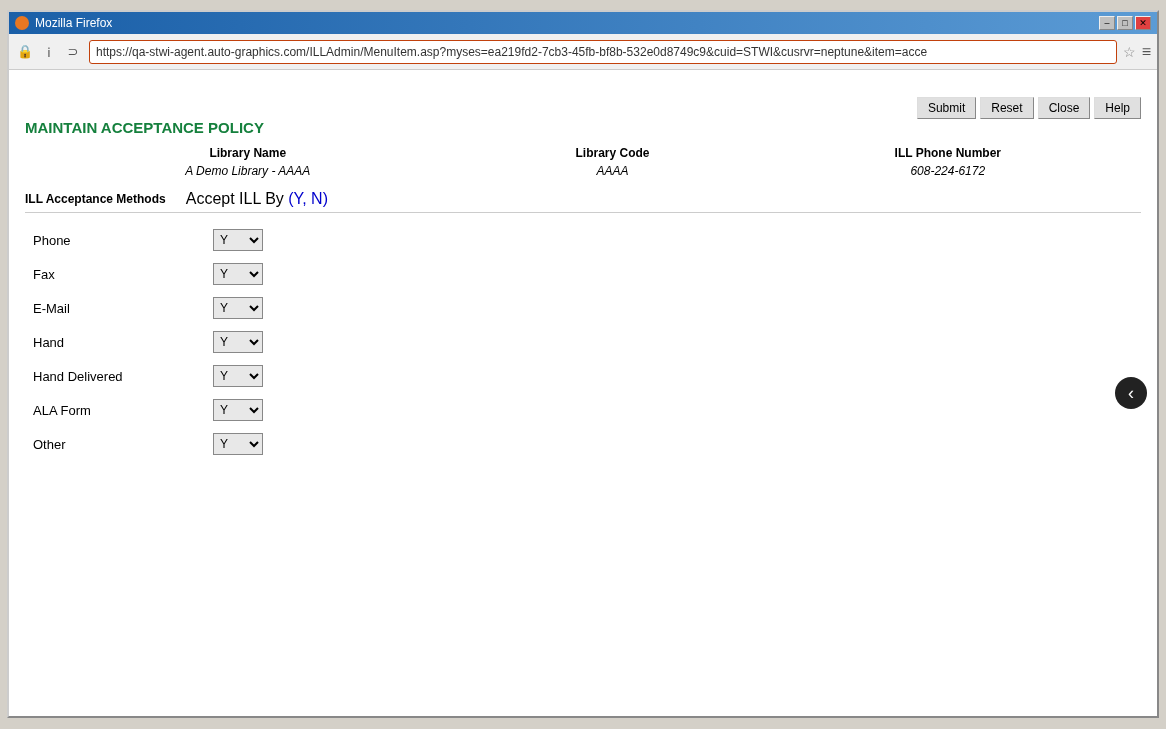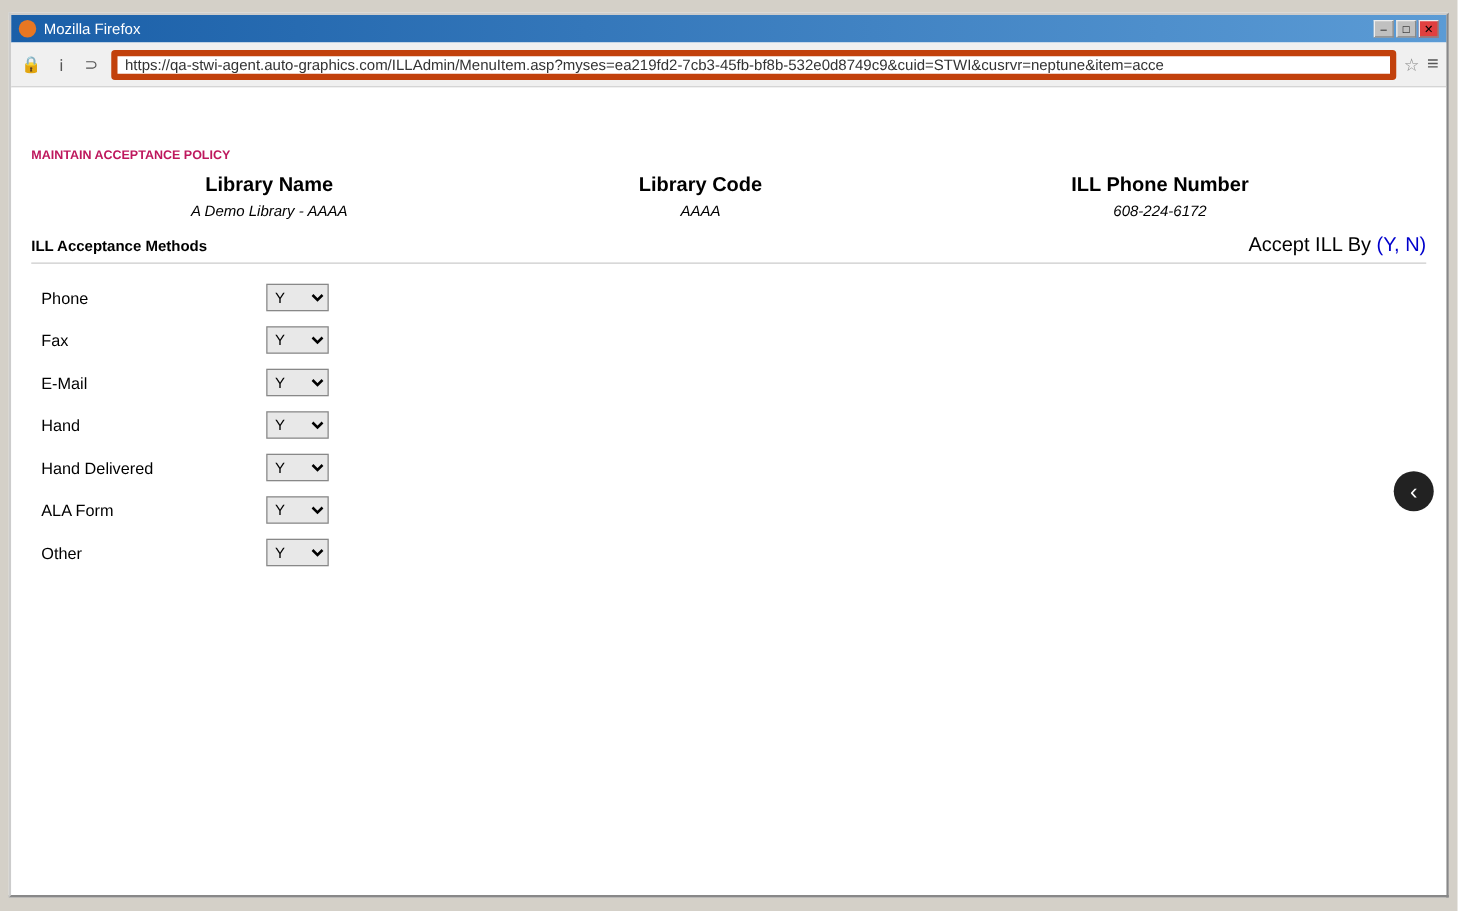--- a/index.html
+++ b/index.html
@@ -63,21 +63,21 @@
     .toolbar-icon {
       width: 20px; height: 20px;
       display: flex; align-items: center; justify-content: center;
       font-size: 13px;
       color: #555;
       cursor: pointer;
     }
     .address-bar {
       flex: 1;
       background: #fff;
-      border: 5px solid #c2410c;
+      border: 1px solid #c2410c;
       border-radius: 3px;
       padding: 2px 6px;
       font-size: 12px;
       color: #333;
       height: 24px;
       display: flex; align-items: center;
     }
     .address-bar span { overflow: hidden; white-space: nowrap; text-overflow: ellipsis; }
     .star-icon { color: #888; font-size: 14px; cursor: pointer; }
     .menu-icon { color: #555; font-size: 16px; cursor: pointer; }
@@ -93,22 +93,22 @@
 
     
     .page-header {
       display: flex;
       align-items: center;
       justify-content: space-between;
       margin-bottom: 8px;
     }
     .page-title {
       font-weight: bold;
-      font-size: 10px;
-      color: #be185d;
+      font-size: 15px;
+      color: #15803d;
       margin-top: 39px;
     }
     .header-buttons { display: flex; gap: 4px; }
     .header-btn {
       padding: 3px 10px;
       font-size: 12px;
       background: #e0e0e0;
       border: 1px solid #888;
       border-top-color: #ddd;
       border-left-color: #ddd;
@@ -117,42 +117,41 @@
     }
 
     
     .library-info-table {
       width: 100%;
       border-collapse: collapse;
       margin-bottom: 10px;
     }
     .library-info-table th {
       font-weight: bold;
-      font-size: 16px;
+      font-size: 12px;
       text-align: center;
       padding: 2px 8px;
       color: #000;
     }
     .library-info-table td {
       font-size: 12px;
       text-align: center;
       padding: 2px 8px;
       color: #000;
       font-style: italic;
     }
 
     
     .section-header {
       display: flex;
       align-items: center;
       gap: 20px;
       margin-bottom: 16px;
       padding-bottom: 4px;
       border-bottom: 1px solid #ccc;
-      justify-content: space-between;
     }
     .section-header-label {
       font-weight: bold;
       font-size: 12px;
       color: #000;
     }
     .section-accept-label {
       font-size: 16px;
       color: #000;
     }
@@ -224,20 +223,26 @@
       <span>https://qa-stwi-agent.auto-graphics.com/ILLAdmin/MenuItem.asp?myses=ea219fd2-7cb3-45fb-bf8b-532e0d8749c9&amp;cuid=STWI&amp;cusrvr=neptune&amp;item=acce</span>
     </div>
     <span class="star-icon">☆</span>
     <span class="menu-icon">≡</span>
   </div>
 
   <div class="page-content">
 
     <div class="page-header">
       <div class="page-title">MAINTAIN ACCEPTANCE POLICY</div>
+      <div class="header-buttons">
+        <button class="header-btn">Submit</button>
+        <button class="header-btn">Reset</button>
+        <button class="header-btn">Close</button>
+        <button class="header-btn">Help</button>
+      </div>
     </div>
 
     <table class="library-info-table">
       <thead>
         <tr>
           <th>Library Name</th>
           <th>Library Code</th>
           <th>ILL Phone Number</th>
         </tr>
       </thead>

